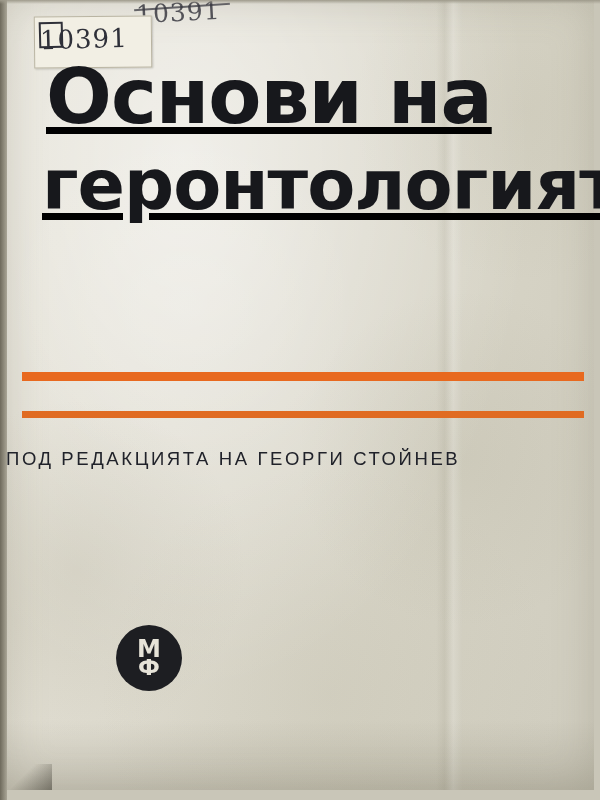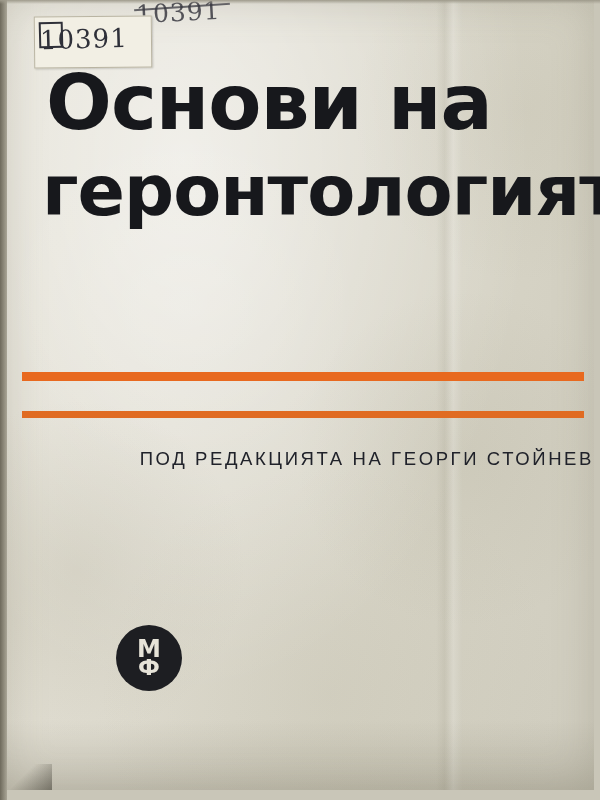--- a/index.html
+++ b/index.html
@@ -133,22 +133,23 @@
     width: 20px;
     height: 22px;
     border: 2px solid #2f3039;
     transform: rotate(-1.5deg);
   }
 
   
   .title-block {
     position: absolute;
     left: 34px;
-    top: 64px;
+    top: 58px;
     width: 530px;
+    text-decoration: underline;
   }
   .title-line {
     font-family: "DejaVu Sans", sans-serif;
     font-weight: bold;
     color: #17181c;
     letter-spacing: -1px;
     line-height: 1.02;
     white-space: nowrap;
   }
   .t1 {
@@ -187,21 +188,21 @@
     margin-top: 30px;
     background: #e06b22;
   }
 
   
   .credit {
     position: absolute;
     left: 0;
     right: 0;
     top: 448px;
-    text-align: right;
+    text-align: left;
     font-family: "Liberation Sans", sans-serif;
     font-size: 18.5px;
     letter-spacing: 2.6px;
     color: #20222a;
     font-weight: normal;
   }
 
   
   .logo {
     position: absolute;

